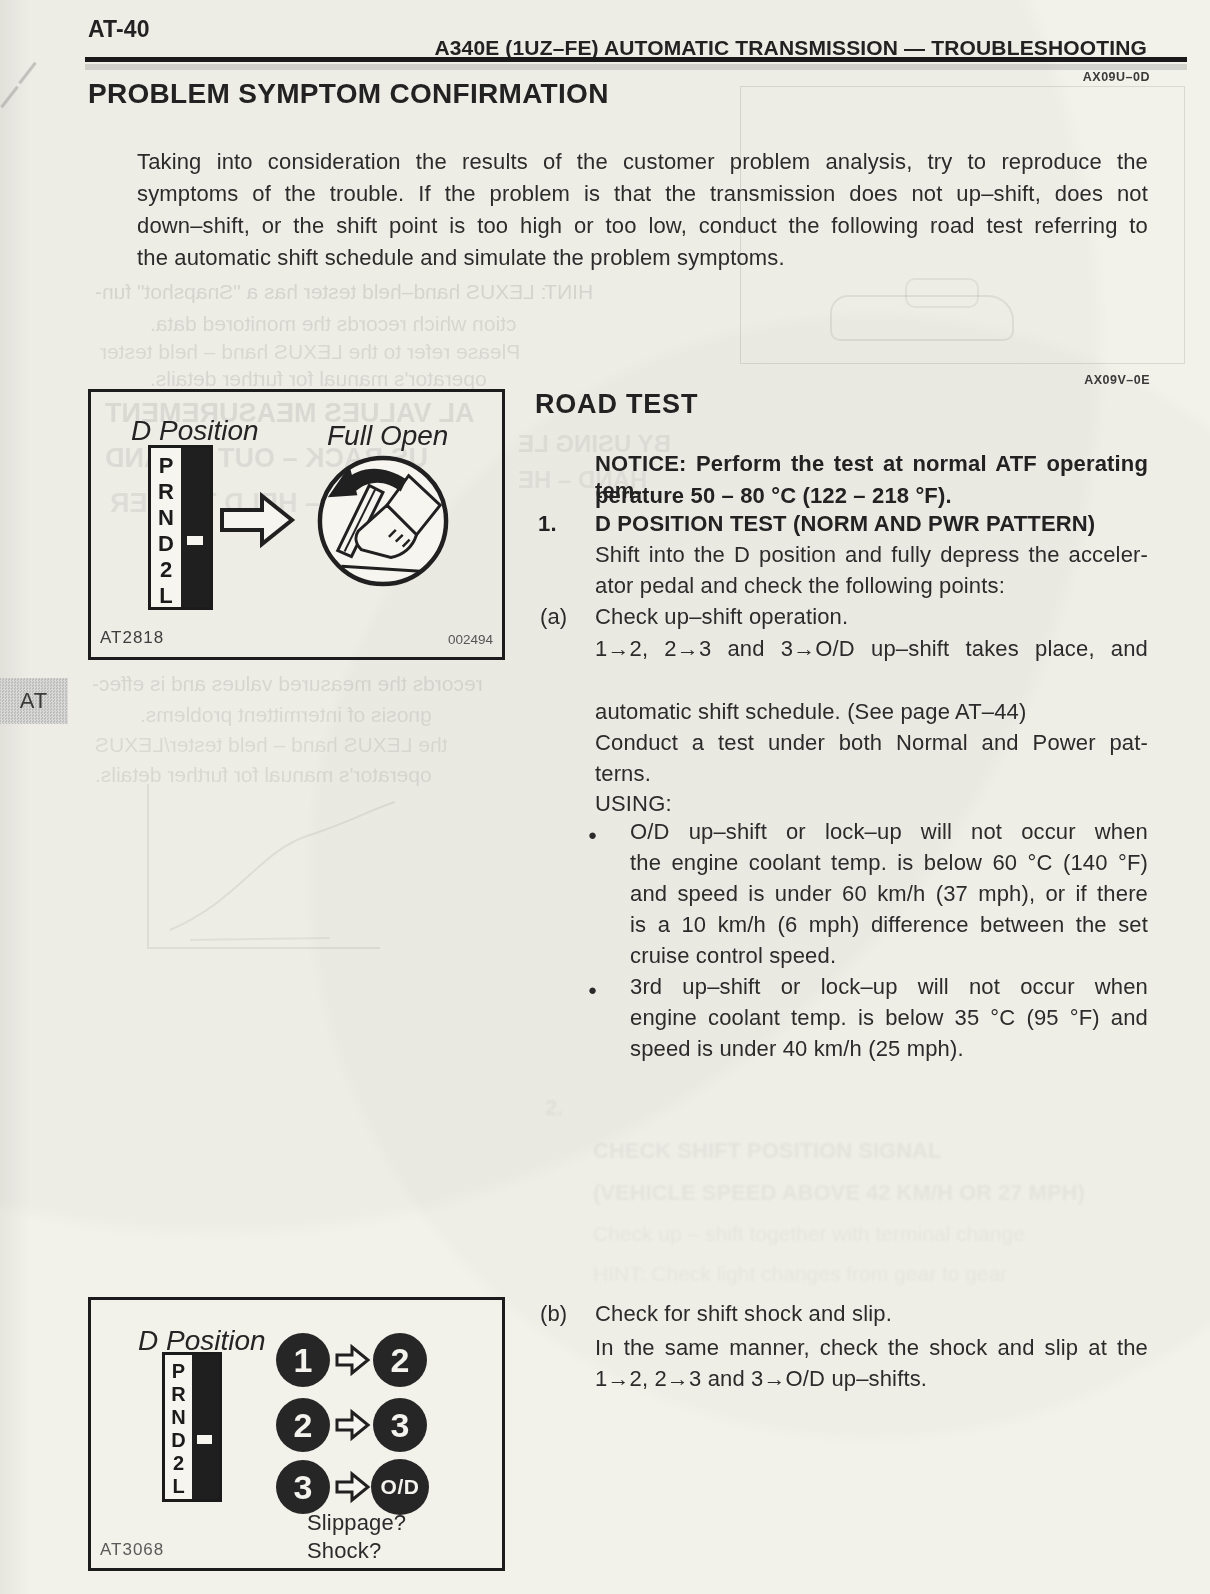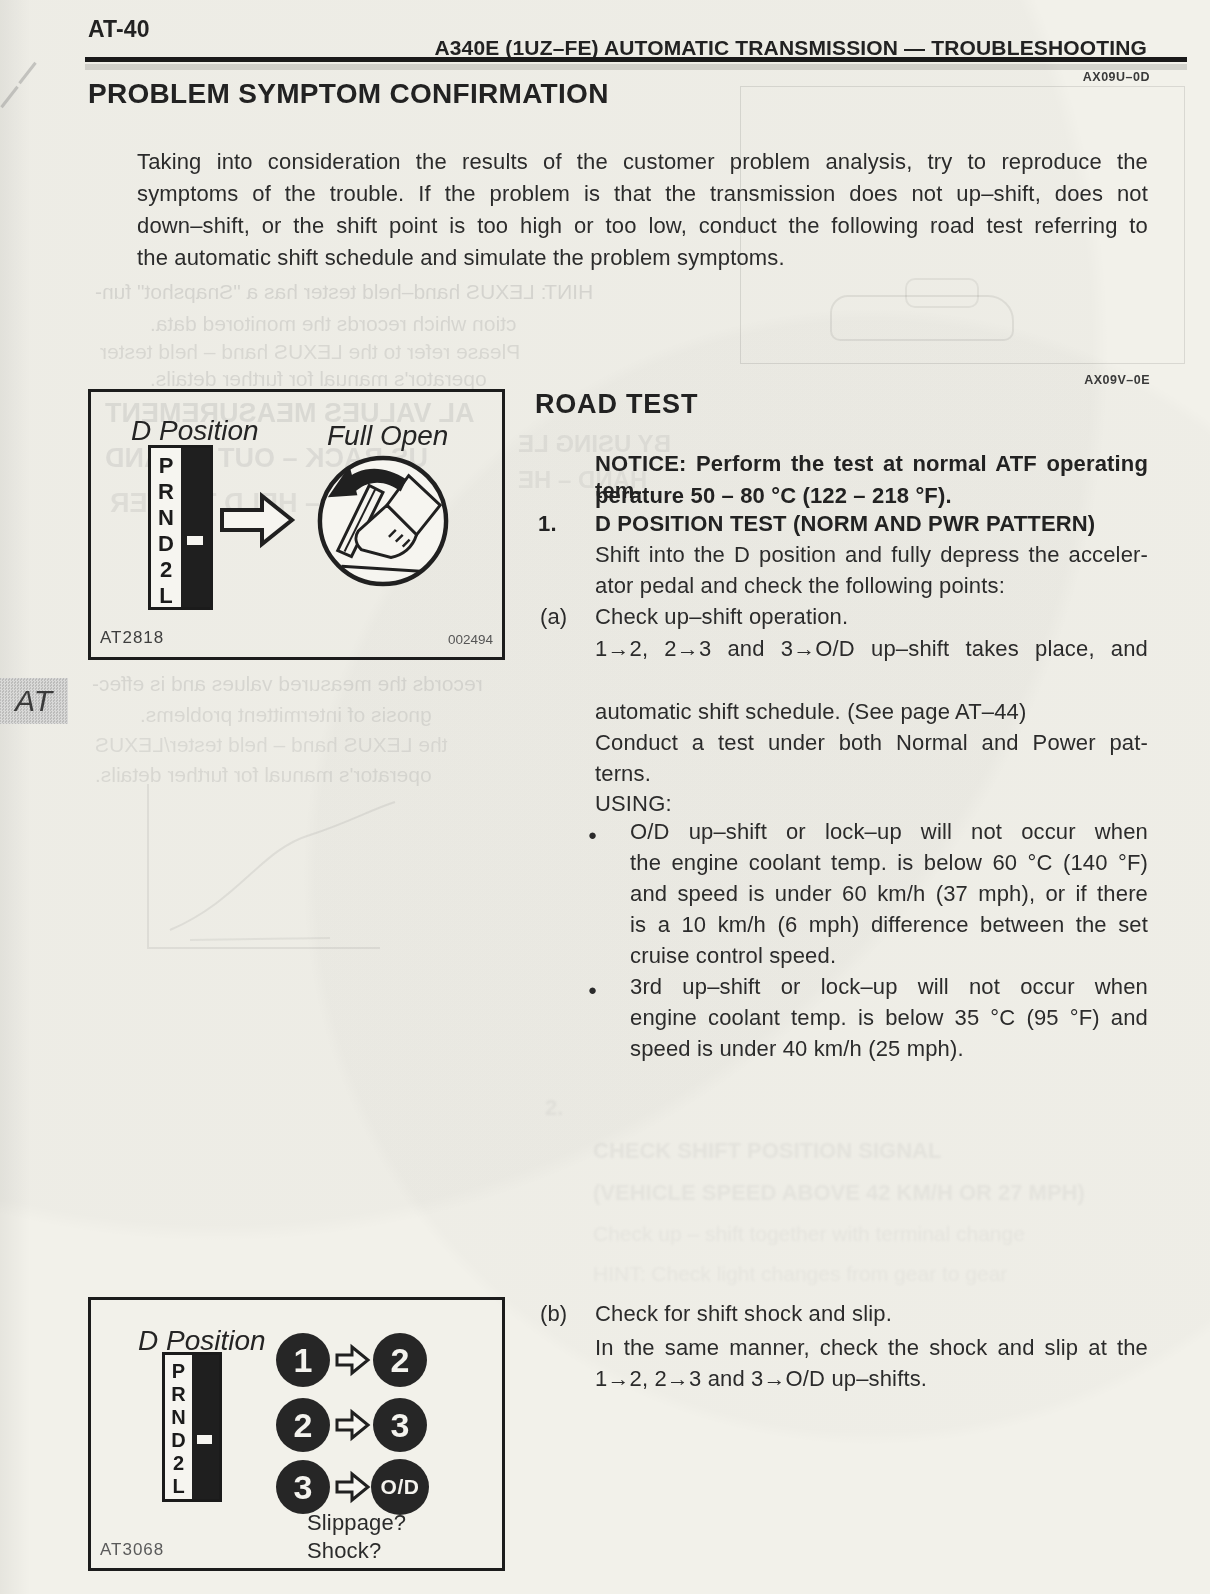--- a/index.html
+++ b/index.html
@@ -31,21 +31,21 @@
   .gdash { position:absolute; background:#f6f5f0; }
   .gc { position:absolute; border-radius:50%; background:#262626; color:#f4f3ee; font-weight:bold;
         display:flex; align-items:center; justify-content:center; }
   .bleed { position:absolute; color:#8f8f8f; transform:scaleX(-1); filter:blur(0.7px); white-space:nowrap; }
   .bleed-n { position:absolute; color:#9a9a9a; filter:blur(1.1px); white-space:nowrap; }
   .attab { position:absolute; left:0; top:678px; width:68px; height:46px;
            background-color:#c4c4c3;
            background-image:repeating-conic-gradient(rgba(255,255,255,0.35) 0% 25%, rgba(0,0,0,0.04) 0% 50%);
            background-size:3px 3px;
            display:flex; align-items:center; justify-content:center; }
-  .attab span { font-size:30px; color:#3b3b3b; letter-spacing:1px;font-style:italic; }
+  .attab span { font-size:22px; color:#3b3b3b; letter-spacing:1px; }
   .penmark { position:absolute; width:3px; height:26px; background:#9a9a98; opacity:0.5; }
   svg { position:absolute; overflow:visible; }
 </style>
 </head>
 <body>
 
 <div class="page">
 
   <div style="position:absolute; left:740px; top:86px; width:443px; height:276px; border:1px solid rgba(0,0,0,0.10);"></div>
   <div style="position:absolute; left:830px; top:295px; width:180px; height:42px; border:2px solid rgba(0,0,0,0.07); border-radius:18px 26px 10px 10px;"></div>

